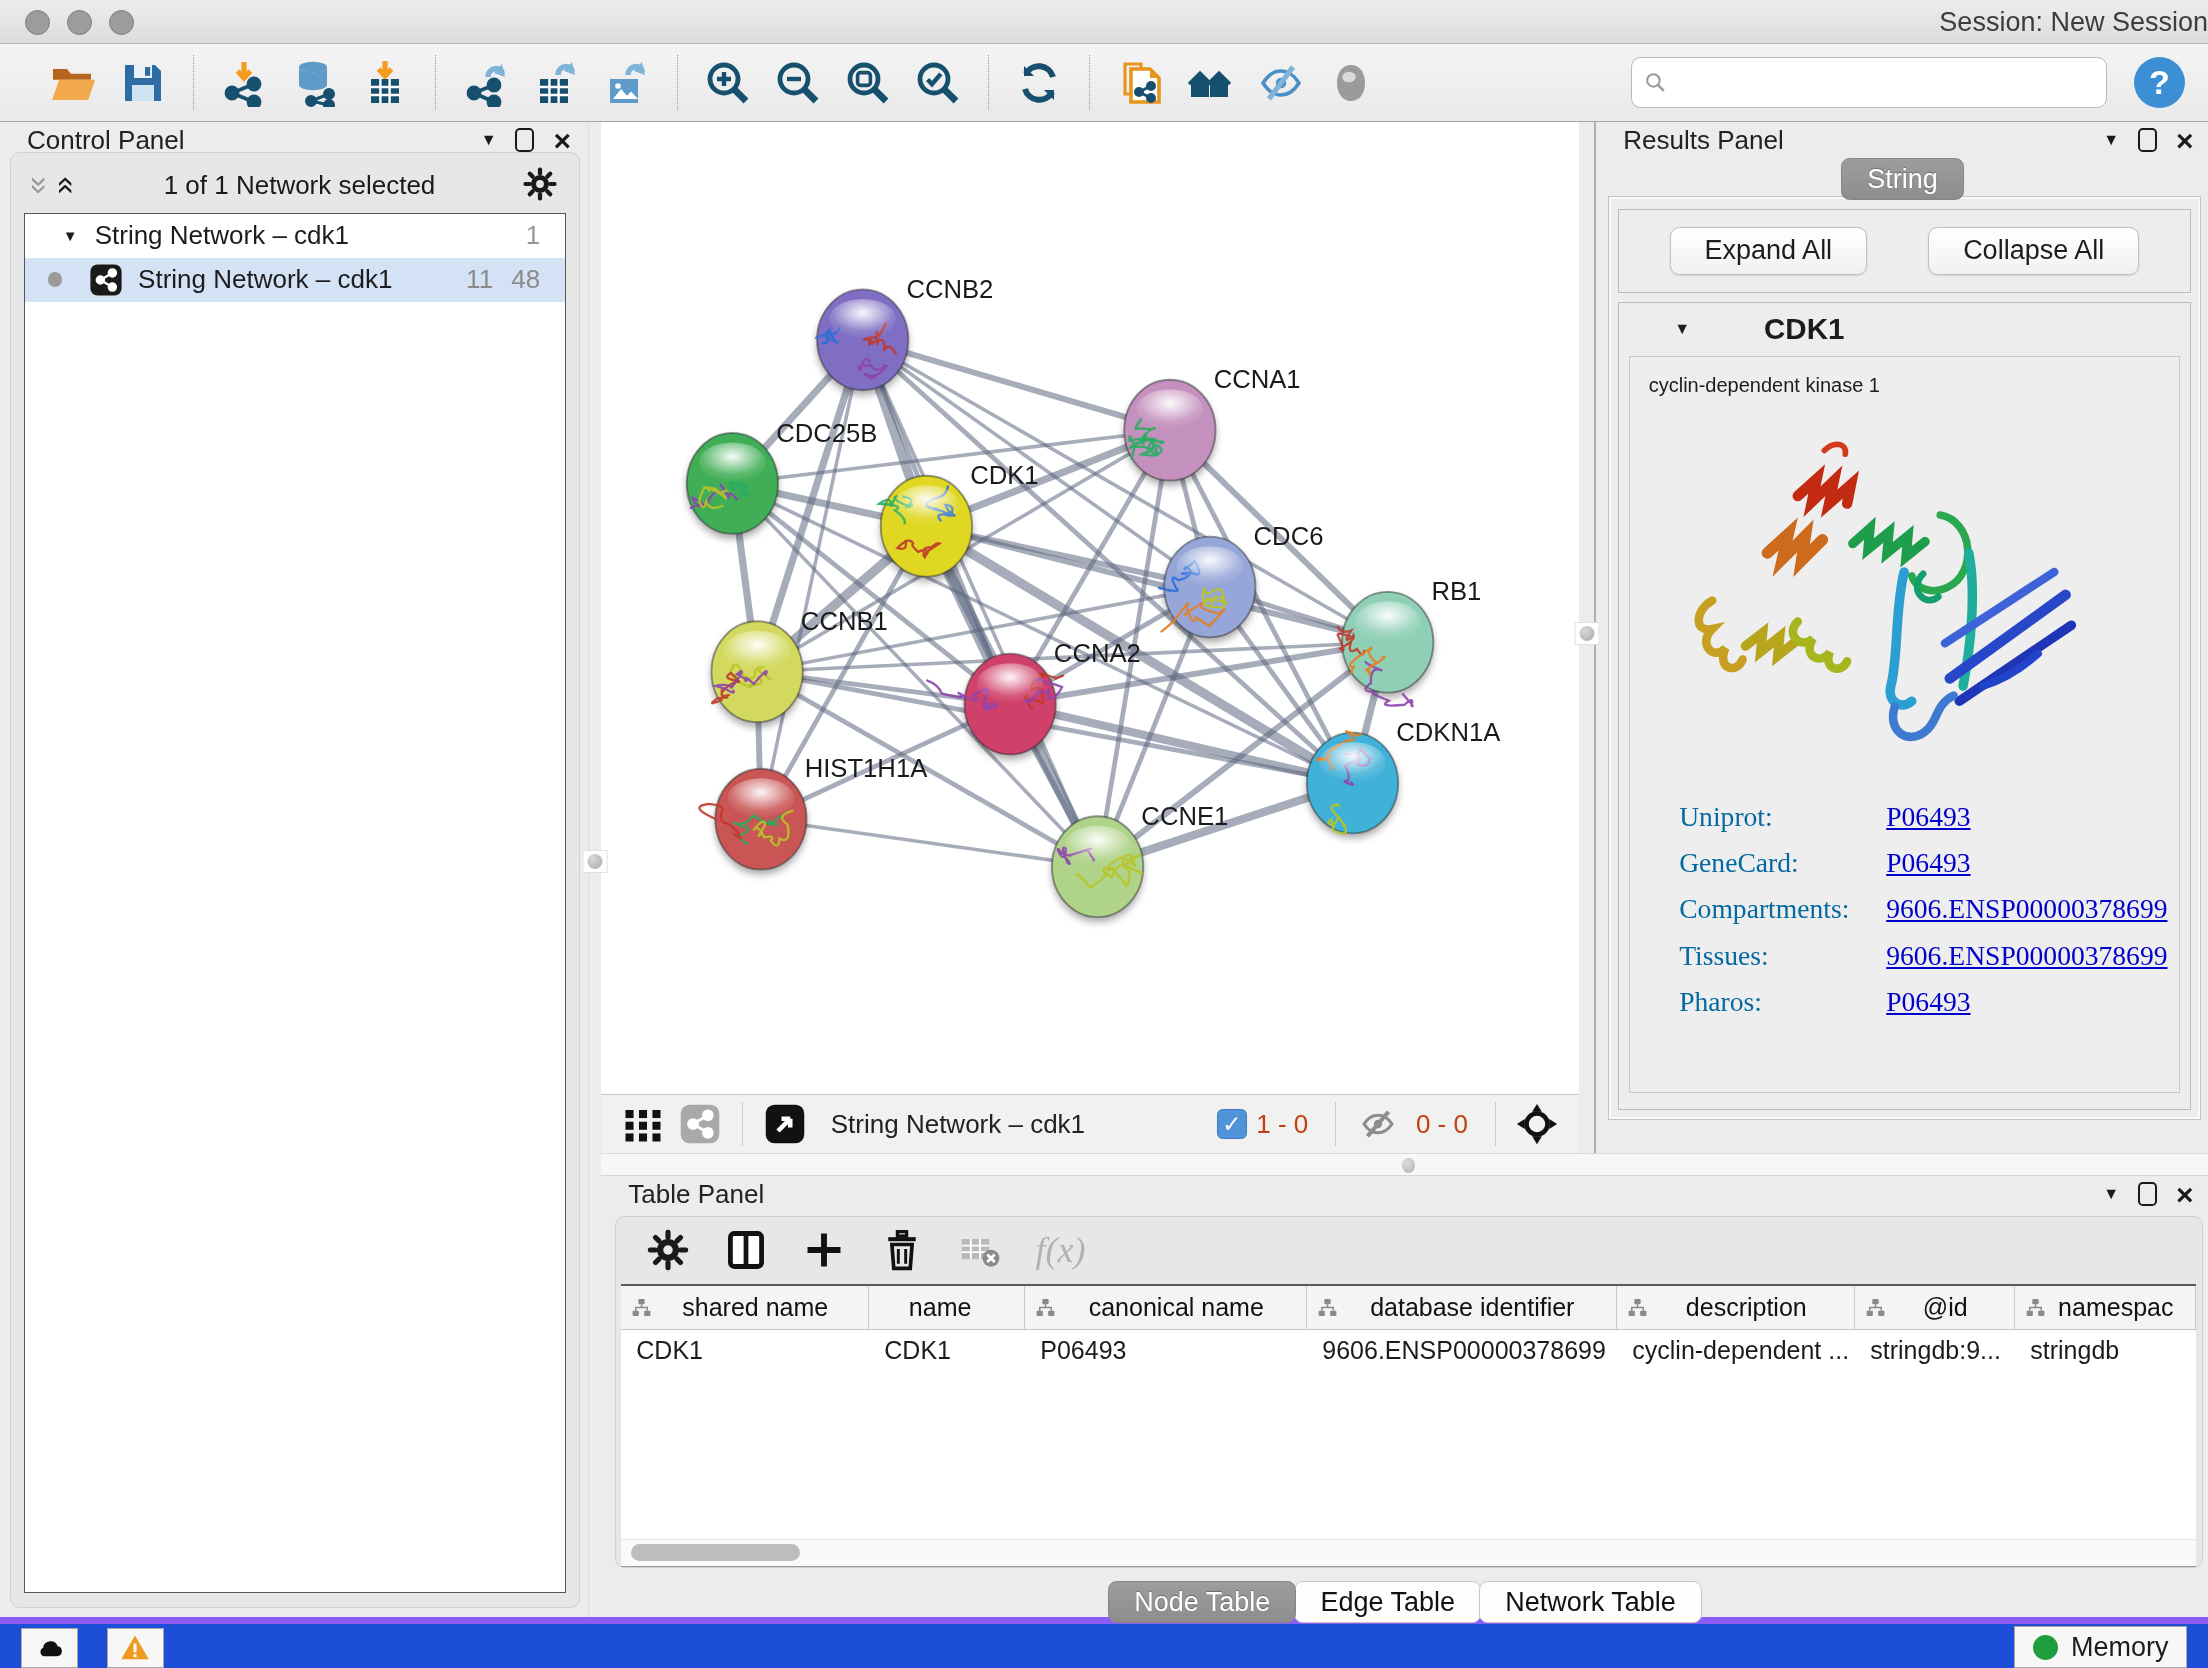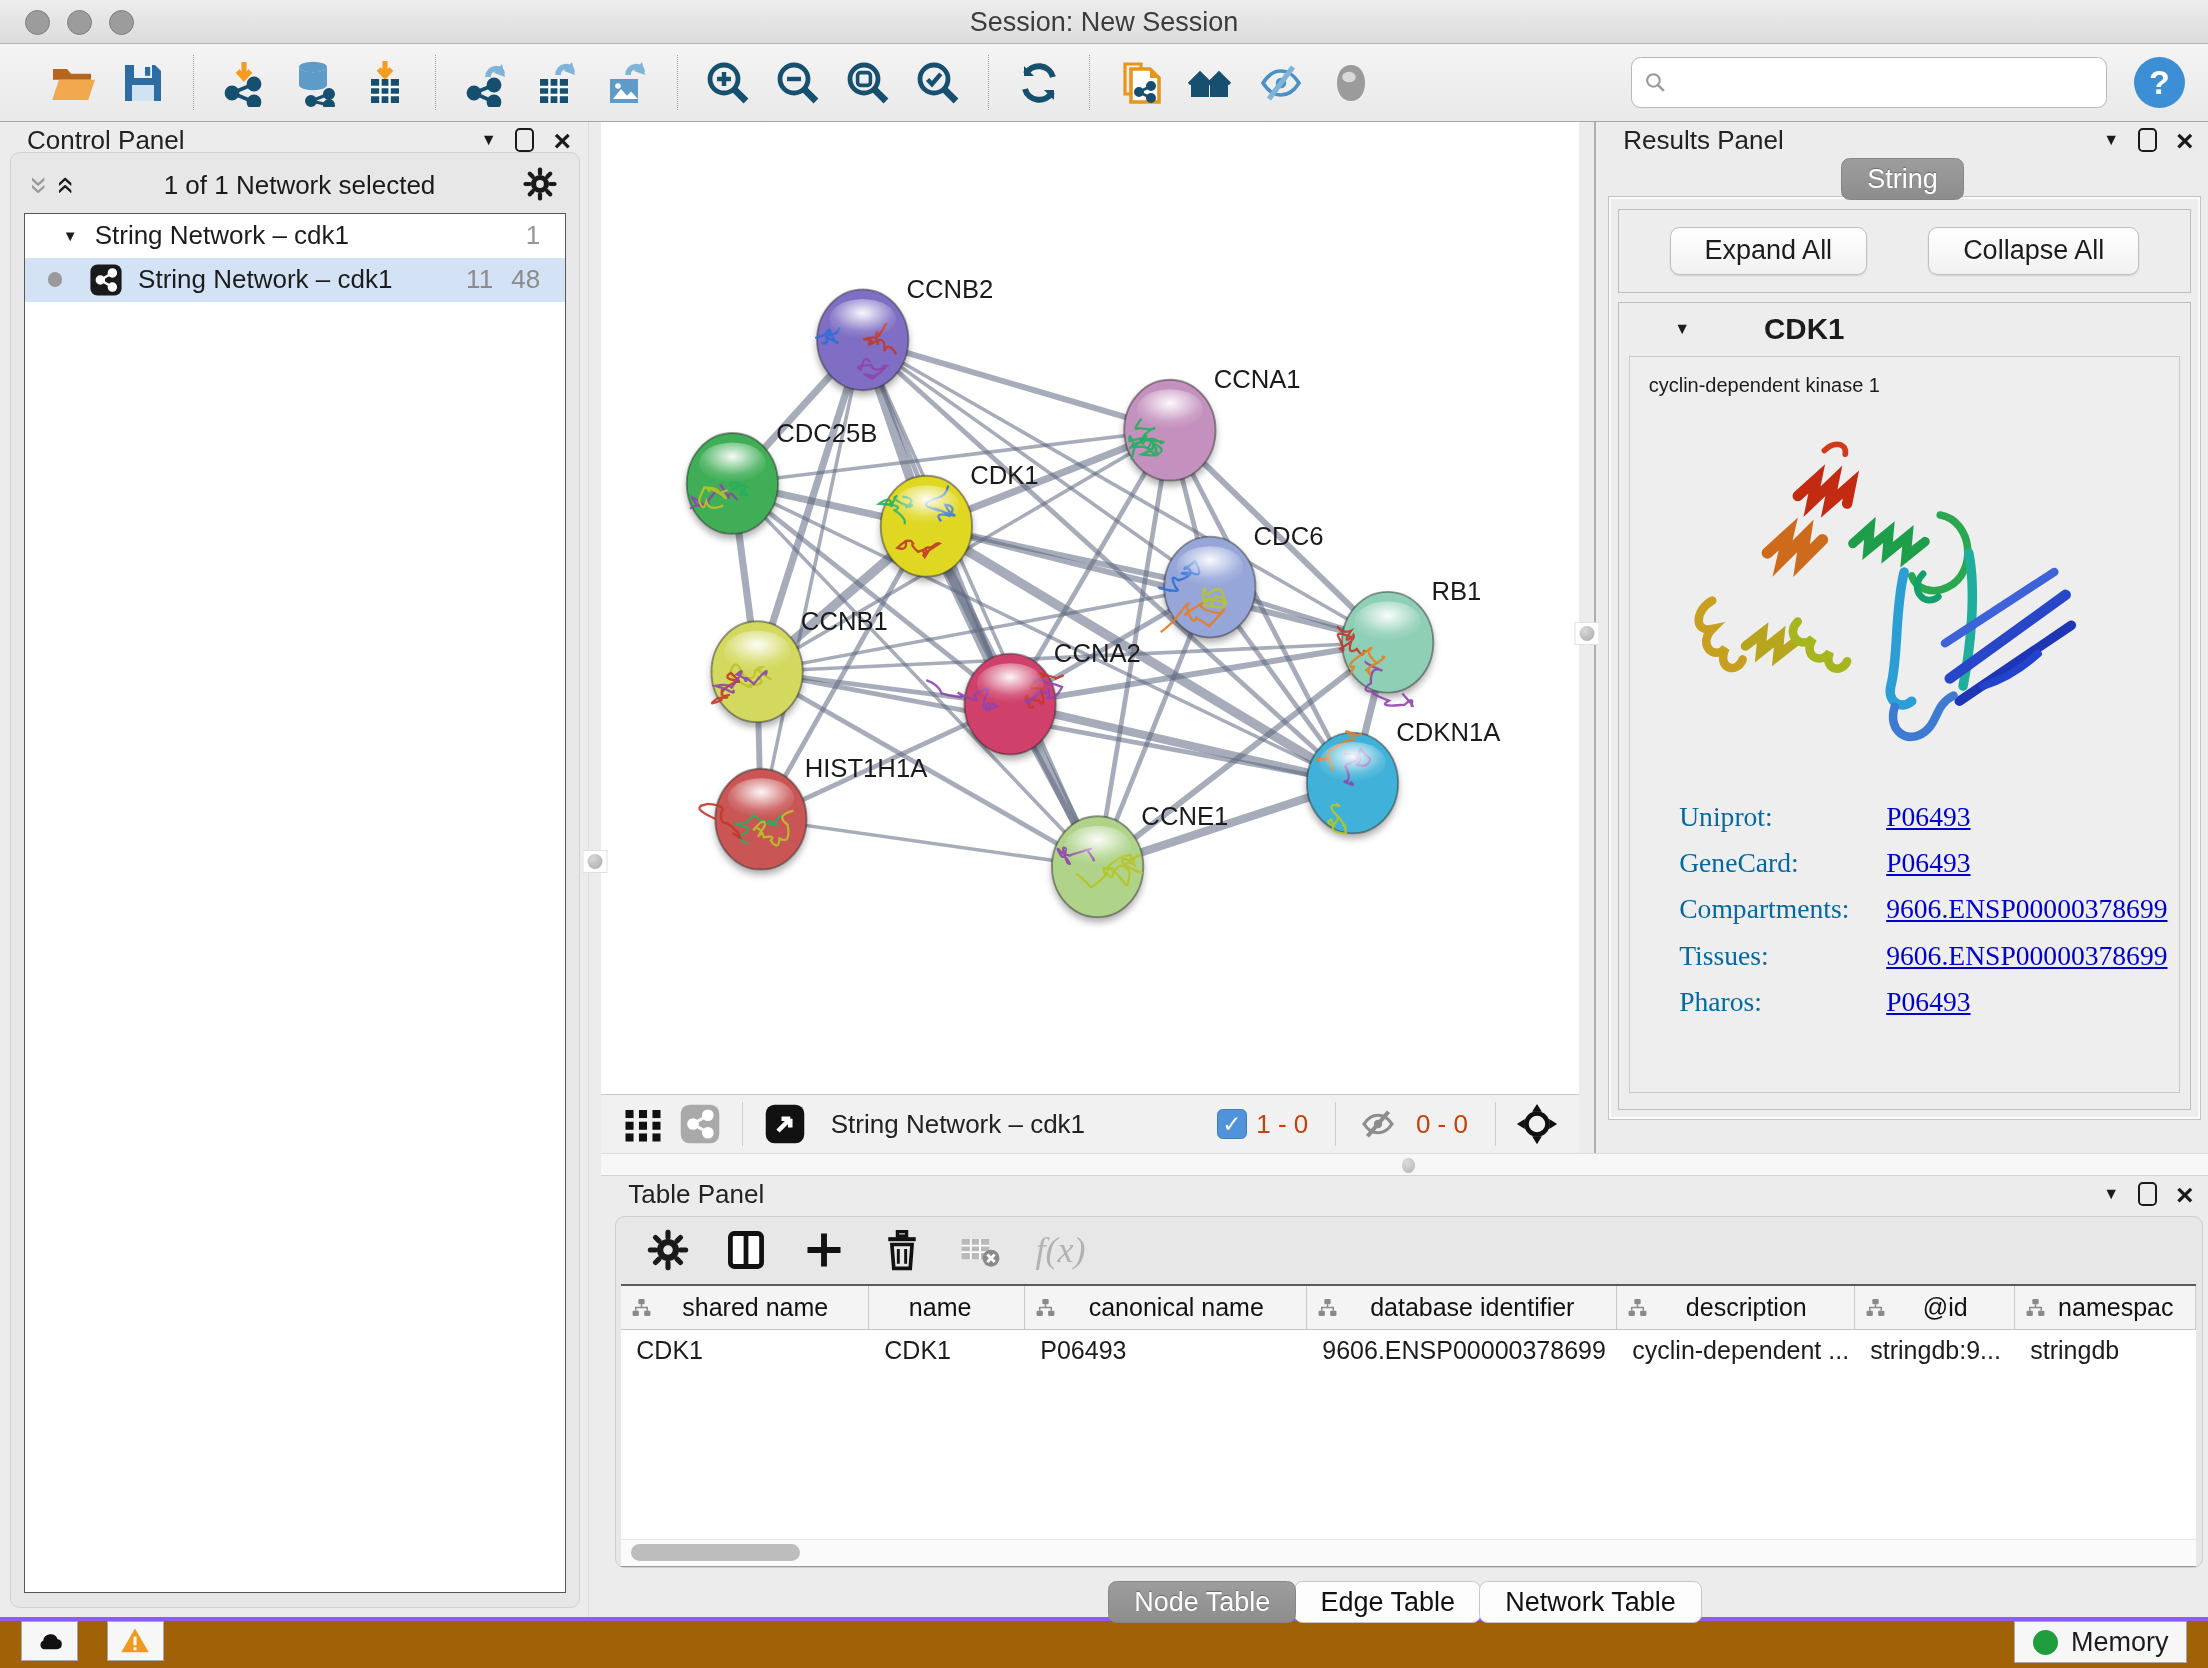--- a/index.html
+++ b/index.html
@@ -4,21 +4,21 @@
 <style>
   * { margin:0; padding:0; box-sizing:border-box; }
   html,body { width:2208px; height:1668px; }
   body { font-family:"Liberation Sans", sans-serif; background:#ececec; color:#1c1c1c; overflow:hidden; }
   .window { width:2208px; height:1668px; display:flex; flex-direction:column; background:#ececec; }
 
   
   .titlebar { height:44px; background:linear-gradient(#ededed,#dcdcdc); border-bottom:1px solid #b3b3b3; position:relative; flex:none; }
   .lights { position:absolute; left:25px; top:9.5px; display:flex; gap:17px; }
   .light { width:25px; height:25px; border-radius:50%; background:#9c9c9c; border:1px solid #7f7f7f; }
-  .win-title { text-align:center; line-height:44px; font-size:27px; color:#3c3c3c; }
+  .win-title { text-align:right; line-height:44px; font-size:27px; color:#3c3c3c; }
 
   
   .toolbar { height:78px; background:linear-gradient(#f4f4f4,#e9e9e9); border-bottom:1px solid #a6a6a6; display:flex; align-items:center; padding:0 23px 0 38px; flex:none; }
   .tb-btn { width:55px; height:55px; display:flex; align-items:center; justify-content:center; margin:0 7.6px; }
   .tb-btn svg { width:48px; height:48px; }
   .tb-sep { width:0; height:55px; border-left:1.9px dotted #9a9a9a; margin:0 15px; }
   .searchbox { margin-left:auto; width:476px; height:51px; background:#fff; border:1px solid #b9b9b9; border-radius:9.5px; display:flex; align-items:center; padding:0 11.4px; }
   .searchbox input { border:none; outline:none; flex:1; font-size:25px; font-family:"Liberation Sans",sans-serif; margin-left:9.5px; }
   .help-btn { width:51px; height:51px; border-radius:50%; background:#3c8fd4; color:#fff; font-size:34px; font-weight:bold; display:flex; align-items:center; justify-content:center; margin-left:27px; }
 
@@ -115,21 +115,21 @@
   .th-cell .ns-icon { margin:0 3.8px 0 9.5px; flex:none; }
   .th-cell .th-label { flex:1; text-align:center; padding-right:13.3px; white-space:nowrap; overflow:hidden; }
   .tp-row { height:42px; display:flex; flex:none; }
   .td-cell { font-size:25px; display:flex; align-items:center; padding-left:15px; white-space:nowrap; overflow:hidden; flex:none; }
   .tp-fill { flex:1; background:#fff; }
   .tp-scroll { height:27px; background:#fafafa; border-top:1px solid #e6e6e6; display:flex; align-items:center; flex:none; }
   .tp-thumb { margin-left:9.5px; width:169px; height:17px; border-radius:8.6px; background:#bdbdbd; }
   .tp-tabs { margin-top:13.3px; display:flex; justify-content:center; }
 
   
-  .statusbar { height:51px; background:#a16207; border-top:4px solid #8b5cf6; display:flex; align-items:flex-start; padding:0 21px; flex:none; }
+  .statusbar { height:51px; background:#1d4ed8; border-top:7px solid #8b5cf6; display:flex; align-items:flex-end; padding:0 21px; flex:none; }
   .sb-btn { width:57px; height:40px; border:1.9px solid #a8a8a8; background:#f7f7f7; display:flex; align-items:center; justify-content:center; margin-right:28.5px; }
   .sb-btn svg { width:30px; height:30px; }
   .memory-btn { margin-left:auto; height:42px; width:173px; border:1.9px solid #a8a8a8; background:#f7f7f7; display:flex; align-items:center; justify-content:center; gap:13.3px; font-size:27px; }
   .mem-dot { width:25px; height:25px; border-radius:50%; background:#1f9d3f; }
 </style>
 </head>
 <body>
 
 <div class="window">
 

